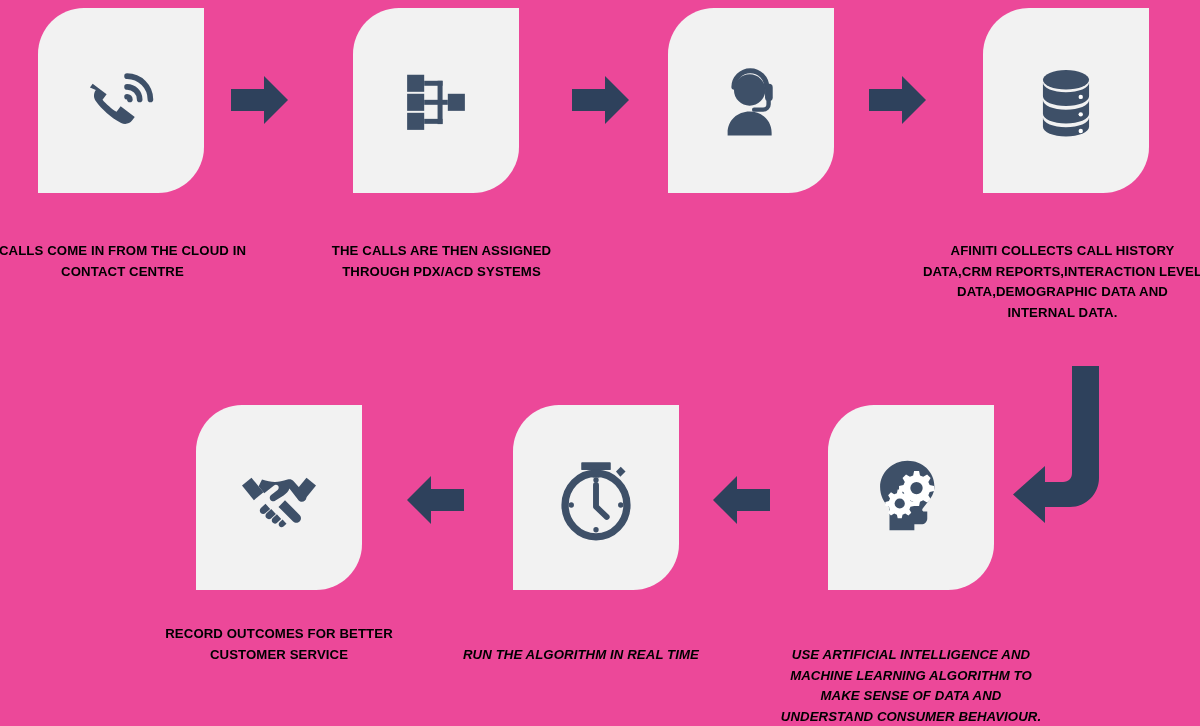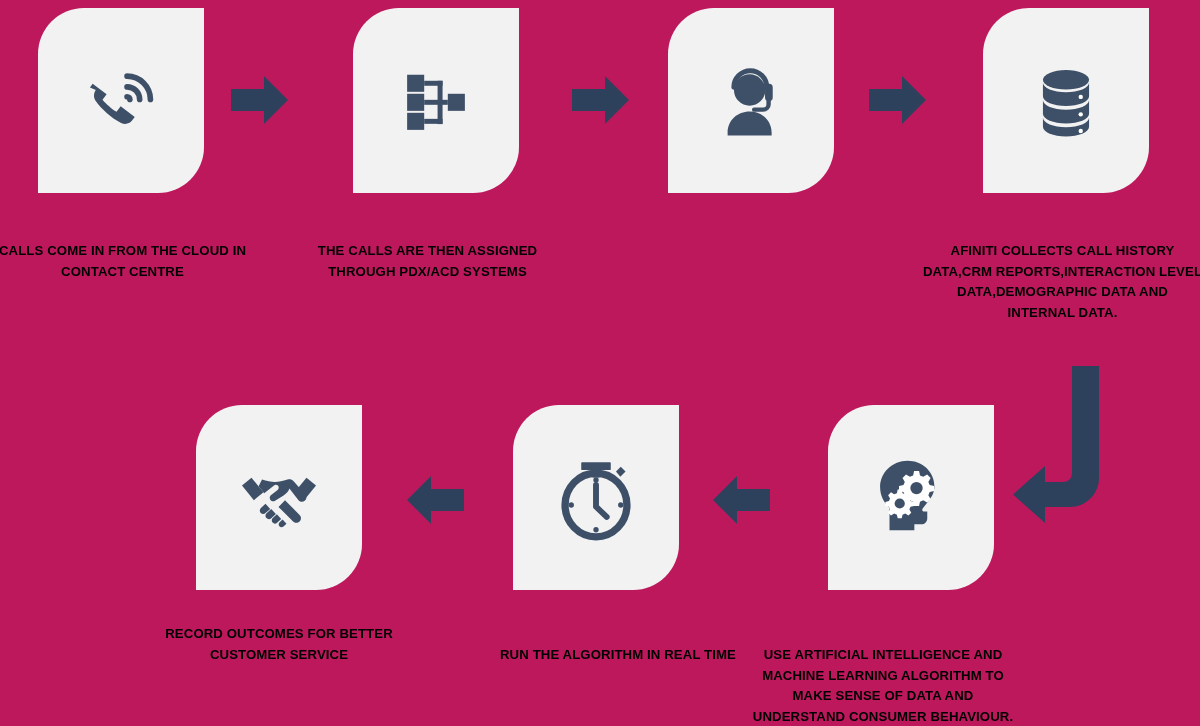--- a/index.html
+++ b/index.html
@@ -7,21 +7,21 @@
     width: 1200px;
     height: 726px;
     background: #ffffff;
     font-family: "Liberation Sans", sans-serif;
     overflow: hidden;
   }
   #stage {
     position: relative;
     width: 1200px;
     height: 726px;
-    background: #be185d;
+    background: #ec4899;
   }
 
   
   .card {
     position: absolute;
     width: 166px;
     height: 185px;
     background: #f2f2f2;
     border-radius: 46px 0 46px 0;
     display: flex;
@@ -119,21 +119,21 @@
   </svg>
   <svg class="arrow" style="left:572px; top:74px;" viewBox="0 0 58 52">
     <path class="arrow-fill" d="M0 15h33V2l24 24-24 24V37H0z"></path>
   </svg>
   <svg class="arrow" style="left:869px; top:74px;" viewBox="0 0 58 52">
     <path class="arrow-fill" d="M0 15h33V2l24 24-24 24V37H0z"></path>
   </svg>
 
   <div class="caption" style="left:-15px; top:241px; width:275px;">CALLS COME IN FROM THE CLOUD IN
 CONTACT CENTRE</div>
-  <div class="caption" style="left:290px; top:241px; width:275px;">THE CALLS ARE THEN ASSIGNED
+  <div class="caption" style="left:304px; top:241px; width:275px;">THE CALLS ARE THEN ASSIGNED
 THROUGH PDX/ACD SYSTEMS</div>
   <div class="caption" style="left:920px; top:241px; width:285px;">AFINITI COLLECTS CALL HISTORY
 DATA,CRM REPORTS,INTERACTION LEVEL
 DATA,DEMOGRAPHIC DATA AND
 INTERNAL DATA.</div>
 
   <svg class="curve-arrow" style="left:1005px; top:358px;" width="120" height="200" viewBox="0 0 120 200">
     <path class="arrow-fill" d="M69 8h21v112c0 16-13 29-29 29H36v16L4 136.5 36 108v16h18c5.5 0 9-3.6 9-9V8z" transform="translate(4,0)"></path>
   </svg>
 
@@ -182,21 +182,21 @@
     </svg>
   </div>
 
   <svg class="arrow" style="left:712px; top:474px;" viewBox="0 0 58 52">
     <path class="arrow-fill" d="M58 15H25V2L1 26l24 24V37h33z"></path>
   </svg>
   <svg class="arrow" style="left:406px; top:474px;" viewBox="0 0 58 52">
     <path class="arrow-fill" d="M58 15H25V2L1 26l24 24V37h33z"></path>
   </svg>
 
-  <div class="caption" style="left:740px; top:645px; width:286px;">USE ARTIFICIAL INTELLIGENCE AND
+  <div class="caption" style="left:768px; top:645px; width:286px;font-style:italic;">USE ARTIFICIAL INTELLIGENCE AND
 MACHINE LEARNING ALGORITHM TO
 MAKE SENSE OF DATA AND
 UNDERSTAND CONSUMER BEHAVIOUR.</div>
-  <div class="caption" style="left:475px; top:645px; width:286px;">RUN THE ALGORITHM IN REAL TIME</div>
+  <div class="caption" style="left:438px; top:645px; width:286px;font-style:italic;">RUN THE ALGORITHM IN REAL TIME</div>
   <div class="caption" style="left:136px; top:624px; width:286px;">RECORD OUTCOMES FOR BETTER
 CUSTOMER SERVICE</div>
 
 </div>
 
 </body></html>

